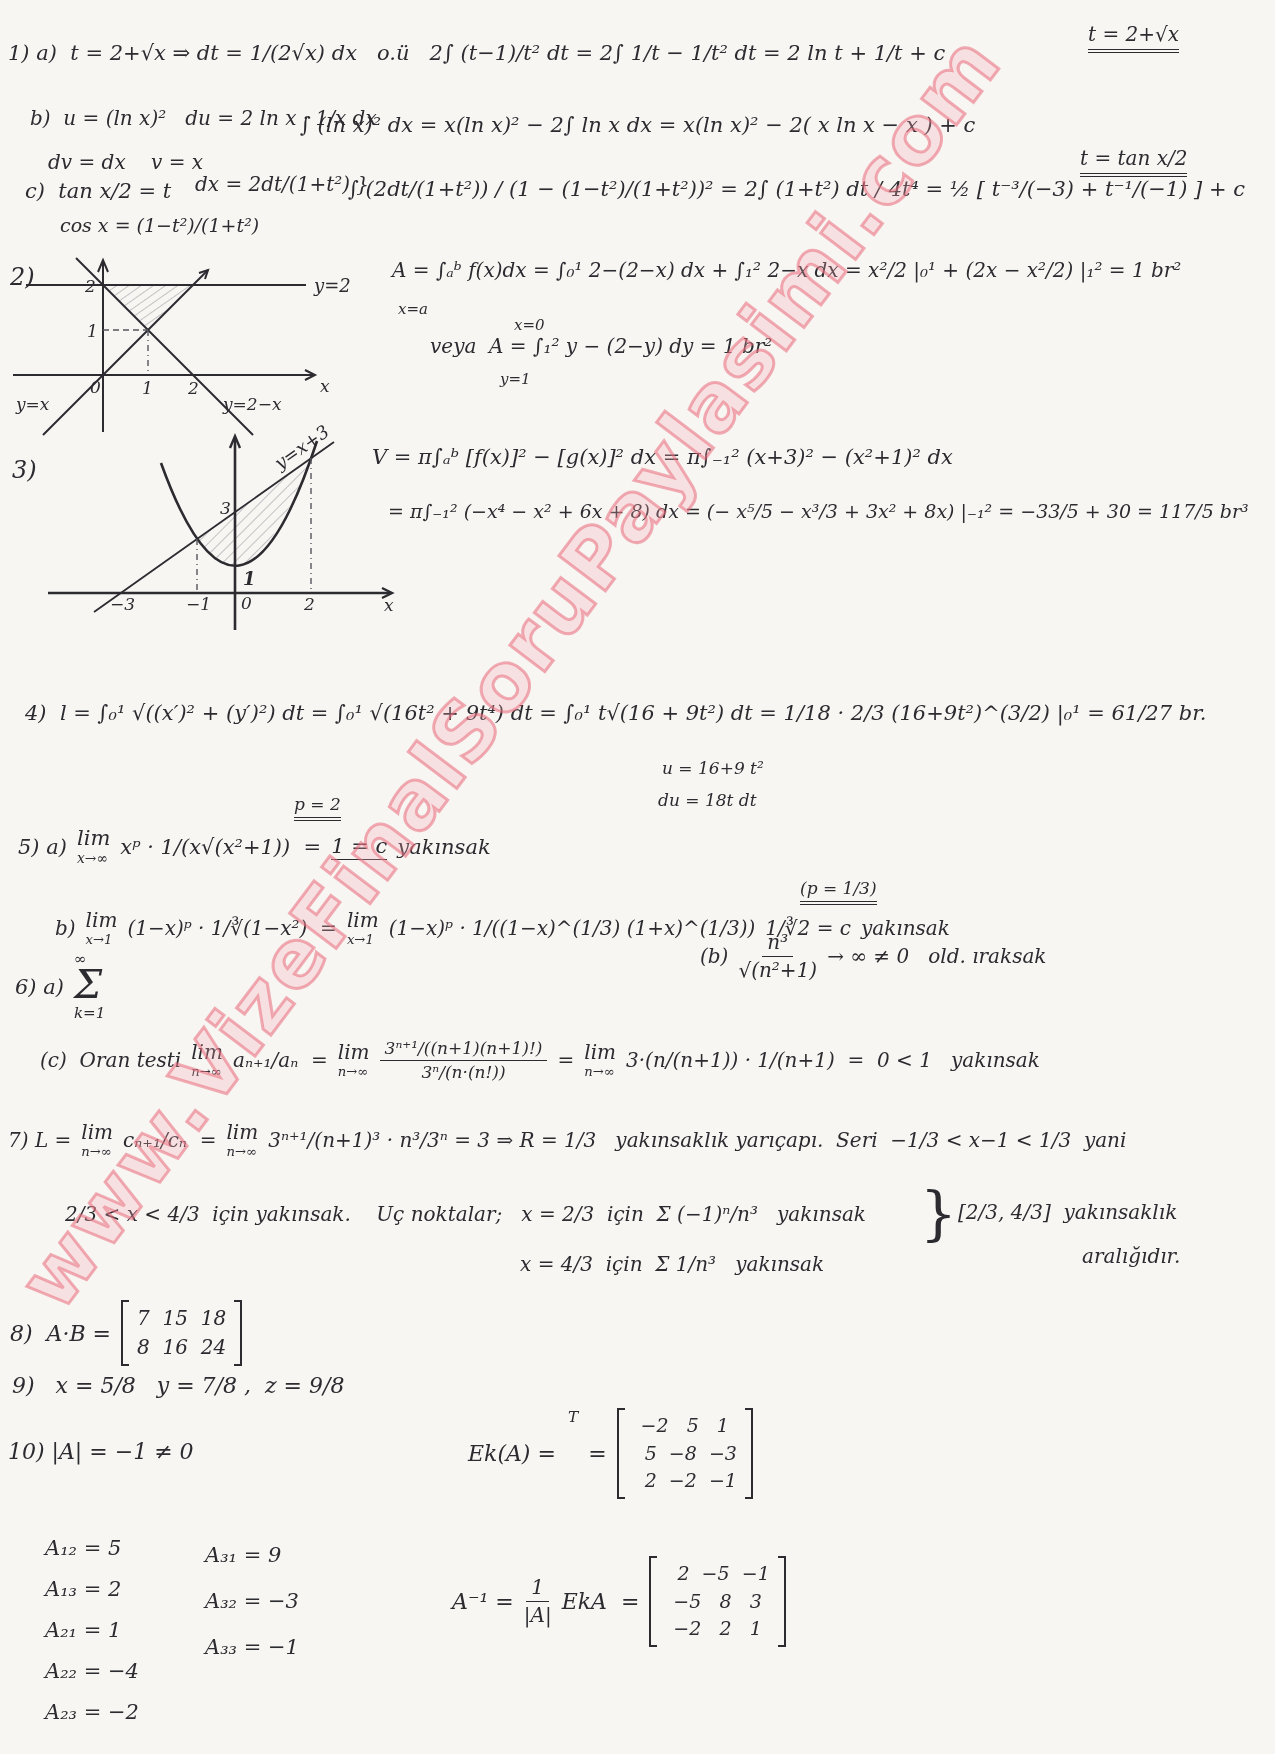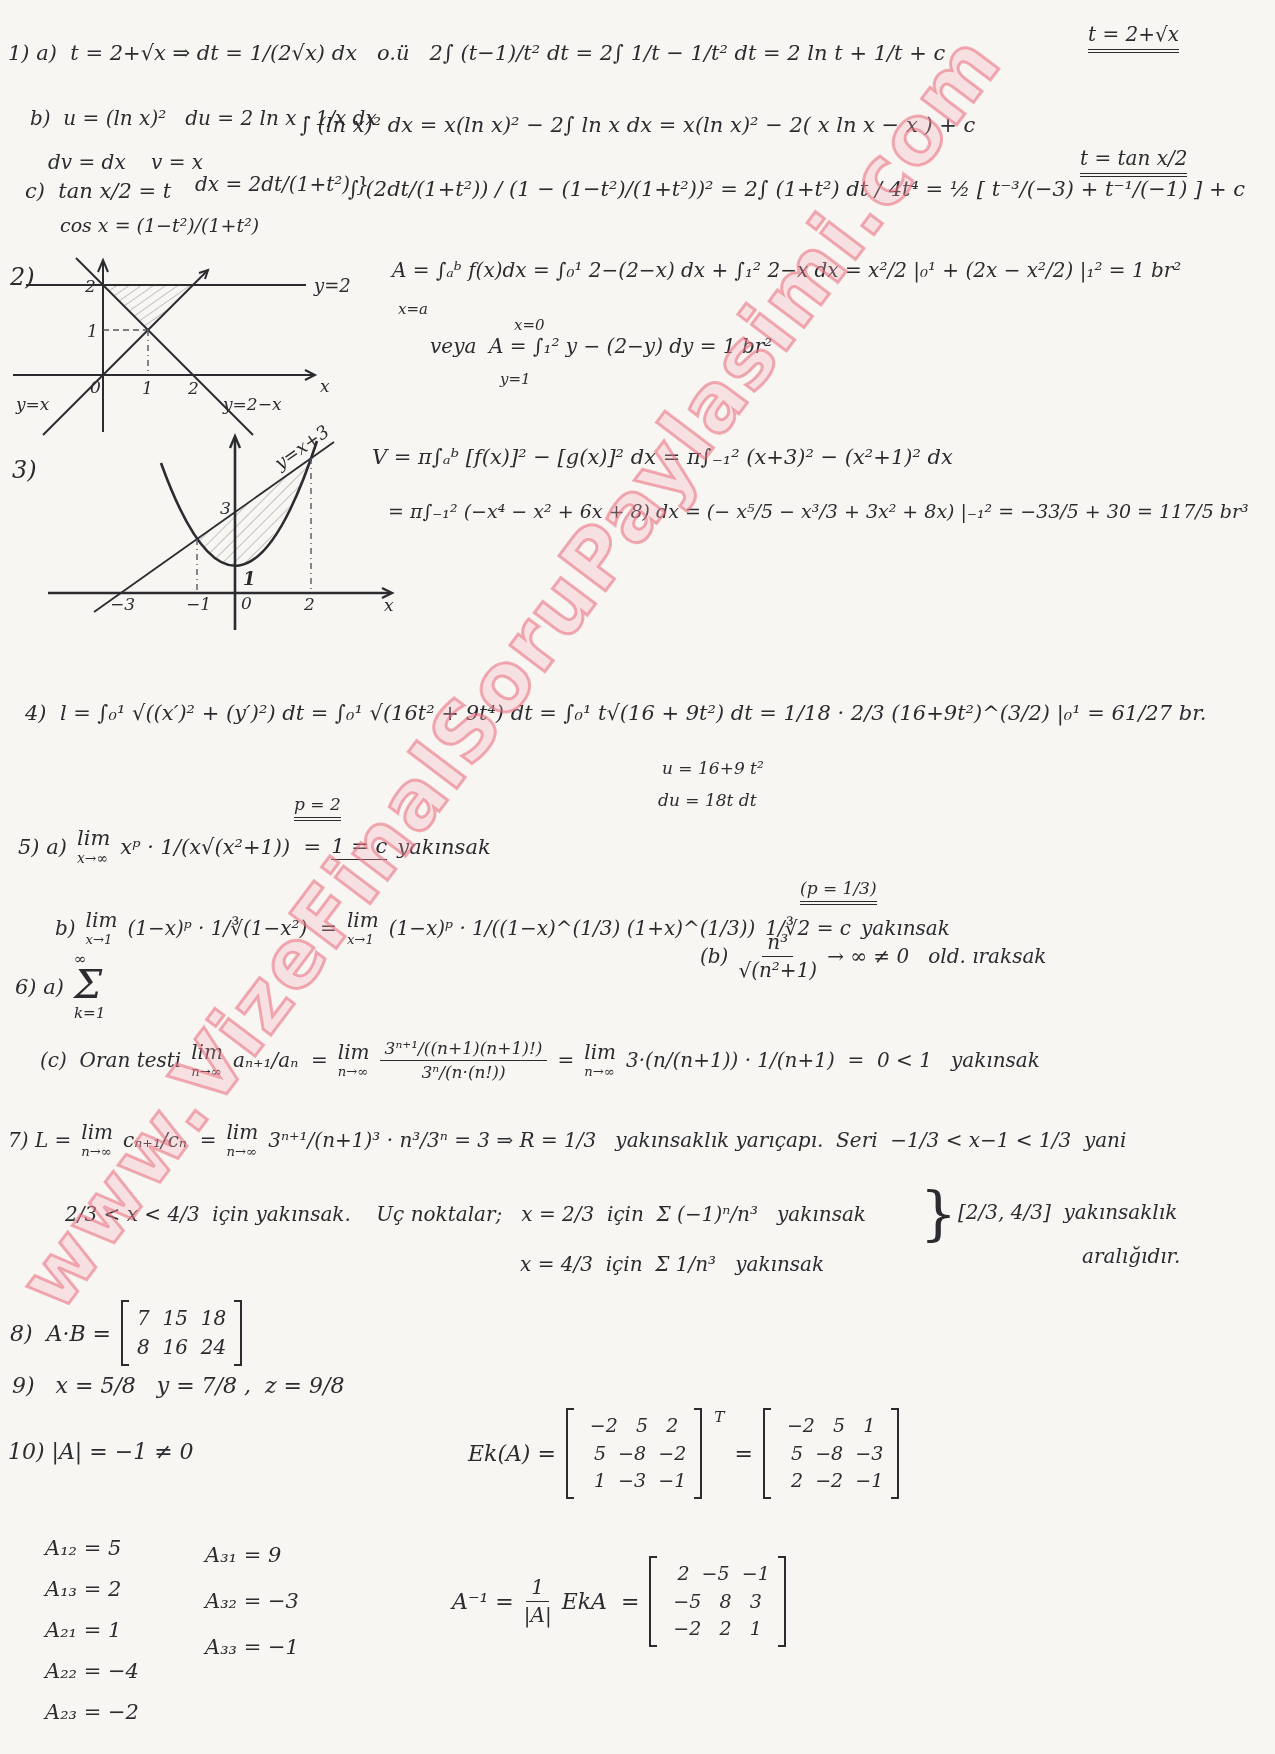--- a/index.html
+++ b/index.html
@@ -248,29 +248,20 @@
   <div class="hw s21" style="left:45px;top:1617px">A₂₁ = 1</div>
   <div class="hw s21" style="left:45px;top:1658px">A₂₂ = −4</div>
   <div class="hw s21" style="left:45px;top:1699px">A₂₃ = −2</div>
 
   <div class="hw s21" style="left:205px;top:1542px">A₃₁ = 9</div>
   <div class="hw s21" style="left:205px;top:1588px">A₃₂ = −3</div>
   <div class="hw s21" style="left:205px;top:1634px">A₃₃ = −1</div>
 
   <div class="row s22" style="left:468px;top:1408px">
     <span>Ek(A) =</span>
-    <span class="mat s19">
-      <span class="lb"></span>
-      <span class="rows">
-        <span>−2   5   2</span>
-        <span>  5  −8  −2</span>
-        <span>  1  −3  −1</span>
-      </span>
-      <span class="rb"></span>
-    </span>
     <span class="supT" style="align-self:flex-start">T</span>
     <span>=</span>
     <span class="mat s19">
       <span class="lb"></span>
       <span class="rows">
         <span>−2   5   1</span>
         <span>  5  −8  −3</span>
         <span>  2  −2  −1</span>
       </span>
       <span class="rb"></span>

